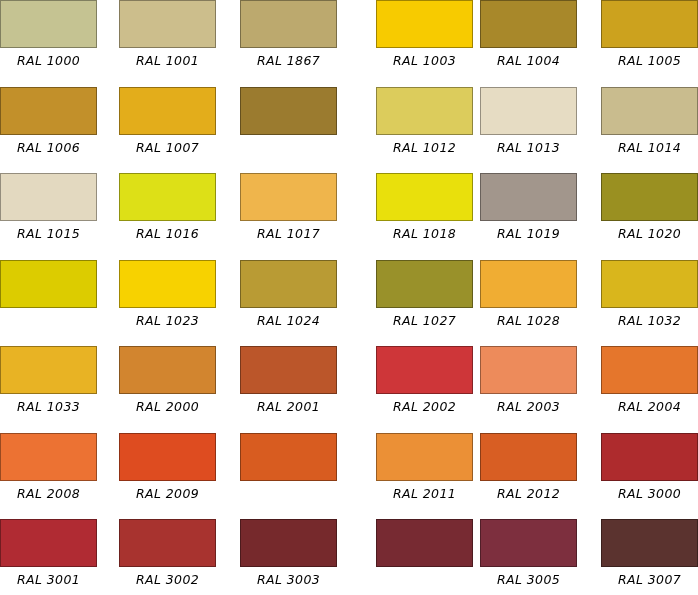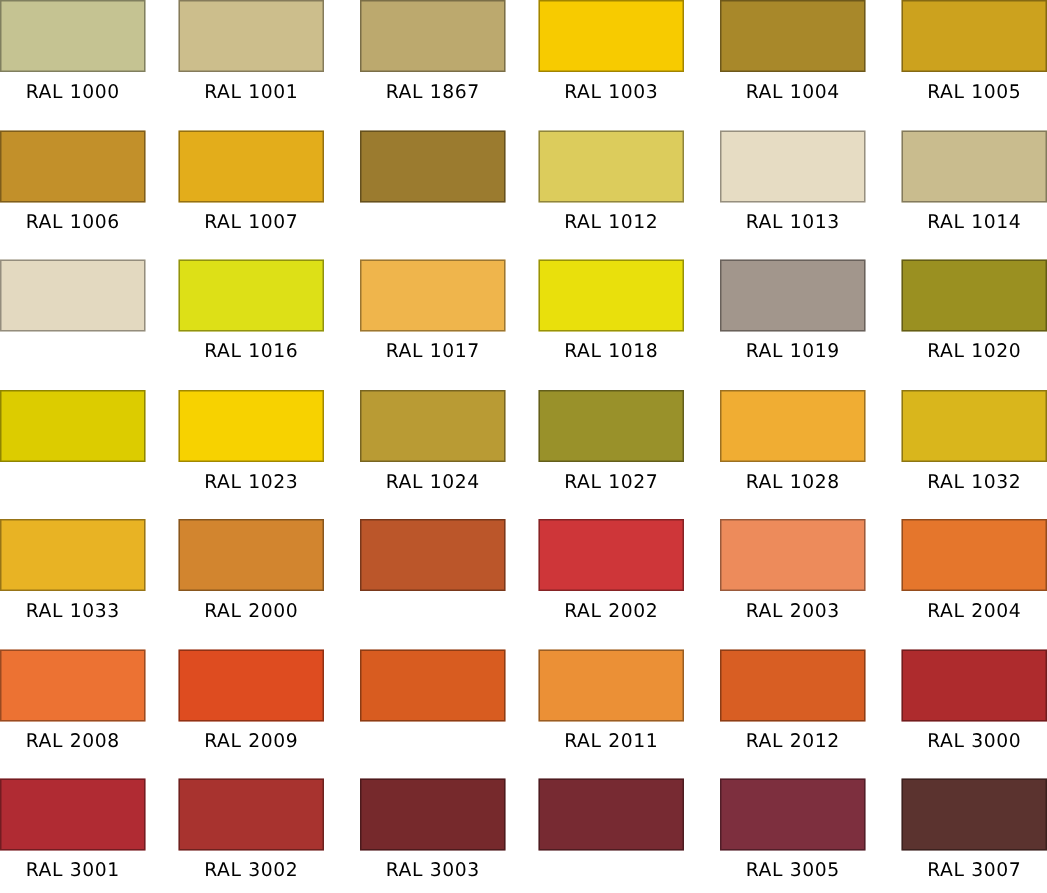--- a/index.html
+++ b/index.html
@@ -12,20 +12,21 @@
     width: 698px;
     height: 595px;
     overflow: hidden;
     font-family: "DejaVu Sans", sans-serif;
   }
   #chart-grid {
     position: relative;
     width: 592px;
     height: 595px;
     background: #ffffff;
+    font-style: italic;
   }
   .swatch-cell {
     position: absolute;
     width: 116px;
     box-sizing: border-box;
   }
   .swatch-chip {
     width: 97px;
     height: 48px;
     box-sizing: border-box;
@@ -40,21 +41,21 @@
     line-height: 14px;
     color: #000000;
     letter-spacing: 0.4px;
     padding-top: 6px;
     white-space: nowrap;
   }
   
   .col-0 { left: 0px; }
   .col-1 { left: 119px; }
   .col-2 { left: 240px; }
-  .col-3 { left: 359px; }
+  .col-3 { left: 376px; }
   .col-4 { left: 480px; }
   .col-5 { left: 601px; }
   
   .row-0 { top: 0px; }
   .row-1 { top: 87px; }
   .row-2 { top: 173px; }
   .row-3 { top: 260px; }
   .row-4 { top: 346px; }
   .row-5 { top: 433px; }
   .row-6 { top: 519px; }
@@ -105,20 +106,21 @@
     <div class="swatch-cell col-4 row-1">
       <div class="swatch-chip" style="background-color: rgb(230, 220, 195);"></div>
       <div class="swatch-label">RAL 1013</div>
     </div>
     <div class="swatch-cell col-5 row-1">
       <div class="swatch-chip" style="background-color: rgb(201, 188, 142);"></div>
       <div class="swatch-label">RAL 1014</div>
     </div>
     <div class="swatch-cell col-0 row-2">
       <div class="swatch-chip" style="background-color: rgb(227, 217, 192);"></div>
+      <div class="swatch-label">RAL 1015</div>
     </div>
     <div class="swatch-cell col-1 row-2">
       <div class="swatch-chip" style="background-color: rgb(221, 224, 23);"></div>
       <div class="swatch-label">RAL 1016</div>
     </div>
     <div class="swatch-cell col-2 row-2">
       <div class="swatch-chip" style="background-color: rgb(239, 181, 76);"></div>
       <div class="swatch-label">RAL 1017</div>
     </div>
     <div class="swatch-cell col-3 row-2">
@@ -159,20 +161,21 @@
     <div class="swatch-cell col-0 row-4">
       <div class="swatch-chip" style="background-color: rgb(232, 179, 36);"></div>
       <div class="swatch-label">RAL 1033</div>
     </div>
     <div class="swatch-cell col-1 row-4">
       <div class="swatch-chip" style="background-color: rgb(210, 133, 47);"></div>
       <div class="swatch-label">RAL 2000</div>
     </div>
     <div class="swatch-cell col-2 row-4">
       <div class="swatch-chip" style="background-color: rgb(187, 86, 42);"></div>
+      <div class="swatch-label">RAL 2001</div>
     </div>
     <div class="swatch-cell col-3 row-4">
       <div class="swatch-chip" style="background-color: rgb(206, 54, 57);"></div>
       <div class="swatch-label">RAL 2002</div>
     </div>
     <div class="swatch-cell col-4 row-4">
       <div class="swatch-chip" style="background-color: rgb(237, 139, 91);"></div>
       <div class="swatch-label">RAL 2003</div>
     </div>
     <div class="swatch-cell col-5 row-4">

